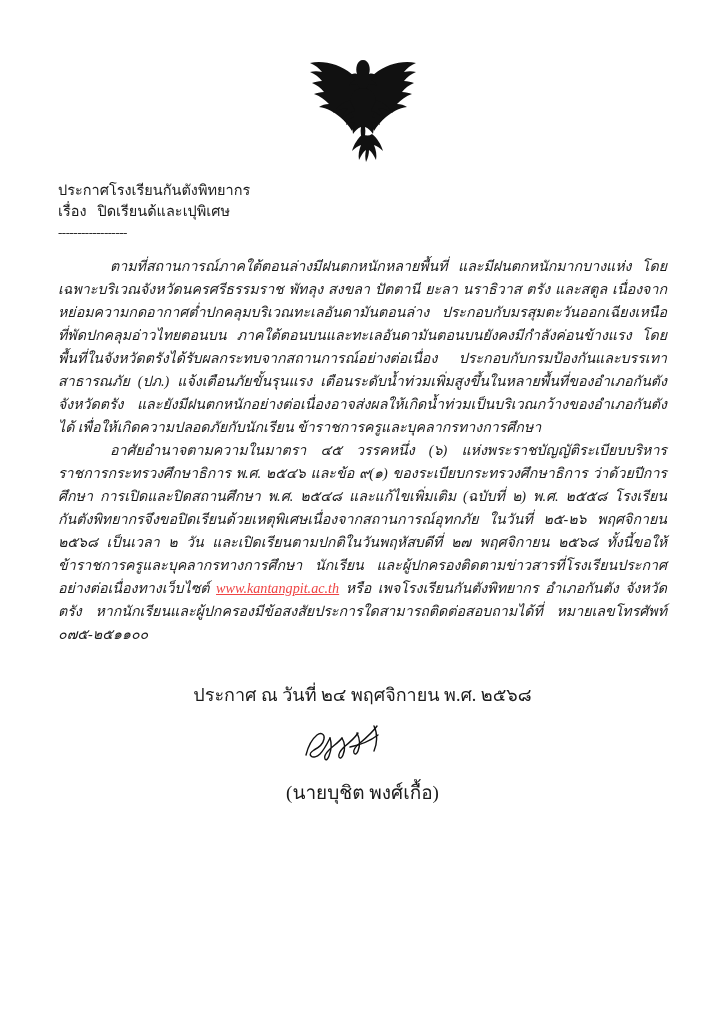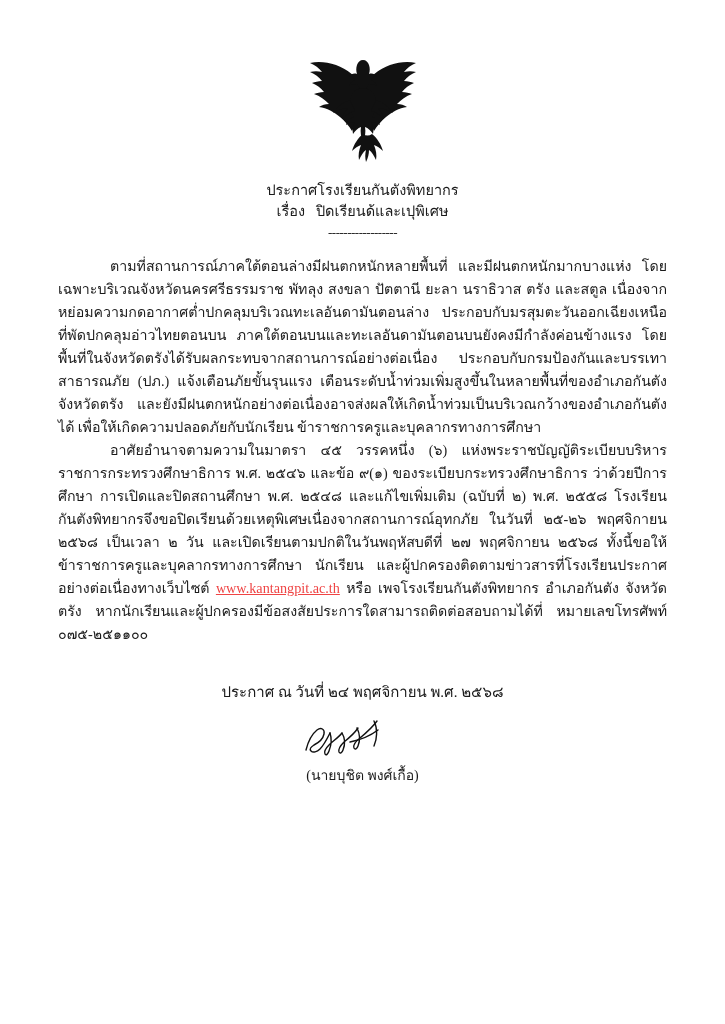--- a/index.html
+++ b/index.html
@@ -31,21 +31,20 @@
     height: 118px;
     margin-top: 12px;
   }
   .emblem {
     width: 120px;
     height: 112px;
   }
 
   
   .heading {
-    text-align: center;
     line-height: 1.45;
     font-size: 14.5px;
     margin-top: 10px;
   }
   .heading .line {
     display: block;
   }
   .rule {
     display: block;
     letter-spacing: -0.5px;
@@ -58,54 +57,55 @@
     margin-top: 12px;
     font-size: 14.2px;
     line-height: 1.62;
     text-align: justify;
     text-justify: inter-word;
     word-spacing: -0.2px;
   }
   .para {
     margin: 7px 0 0 0;
     text-indent: 0;
+    font-style: italic;
   }
   .para + .para {
     margin-top: 0px;
   }
   .indent {
     display: inline-block;
     width: 52px;
   }
   a.weblink {
     color: #ef4444;
     text-decoration: underline;
   }
 
   
   .announce-date {
     text-align: center;
-    font-size: 15px;
+    font-size: 18px;
     margin-top: 34px;
   }
   .sig-area {
     text-align: center;
     margin-top: 8px;
     position: relative;
     height: 116px;
   }
   .sig-svg {
     width: 150px;
     height: 50px;
     display: block;
     margin: 6px auto 0 auto;
   }
   .sig-name {
-    font-size: 14px;
-    margin-top: 2px;
+    font-size: 19px;
+    margin-top: 10px;
   }
   .sig-title {
     font-size: 14.2px;
     margin-top: 8px;
   }
 </style>
 </head>
 <body>
 
 <div class="page">

